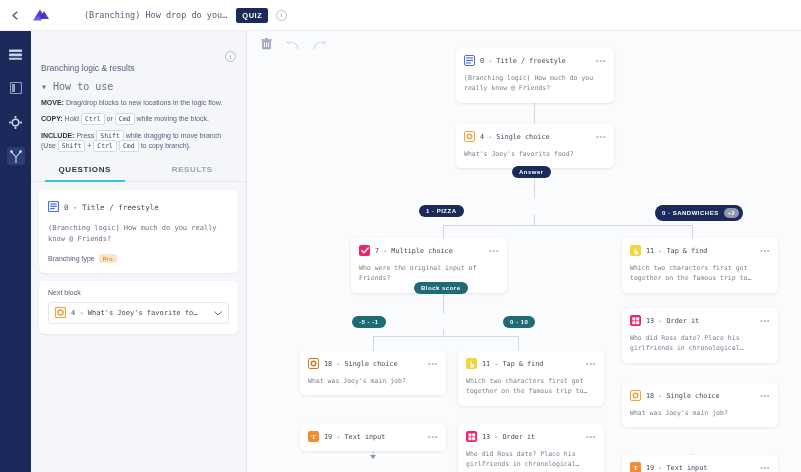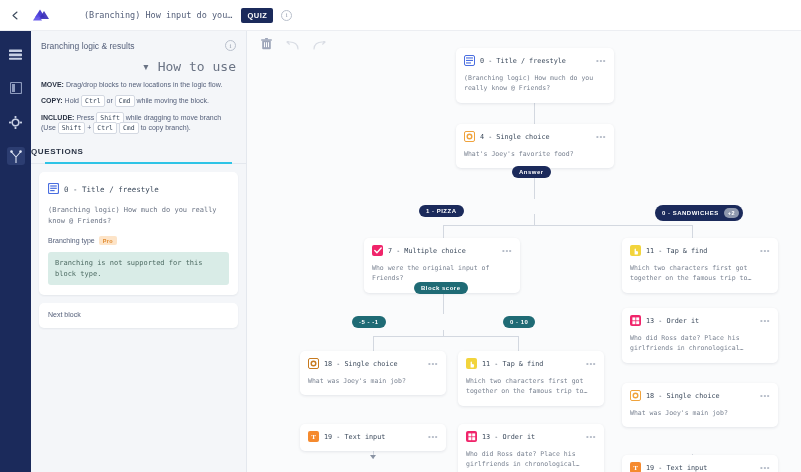--- a/index.html
+++ b/index.html
@@ -74,39 +74,39 @@
 
   
   .panel {
     position:absolute; left:31px; top:31px; width:216px; height:441px;
     background:#f4f6f9; border-right:1px solid #e4e8ee; overflow:hidden;
   }
   .panel-head {
     display:flex; align-items:center; justify-content:space-between;
     padding:9px 10px 6px 10px;
   }
-  .panel-title { font-size:8.5px; color:#55607a; }
+  .panel-title { font-size:8.5px; color:#55607a;margin-top:23px; }
   .howto { padding: 2px 10px 0 10px; }
   .howto-toggle {
-    font-family:"DejaVu Sans Mono", monospace; font-size:13px; color:#6a7384;
-    margin-bottom:6px; cursor:pointer;text-align:right;
+    font-family:"DejaVu Sans Mono", monospace; font-size:10px; color:#6a7384;
+    margin-bottom:6px; cursor:pointer;
   }
   .howto-line {
     font-size:7px; color:#55607a; line-height:1.45; margin-bottom:6px;
   }
   .howto-line b { color:#2b3445; }
   .kbd {
     font-family:"DejaVu Sans Mono", monospace; font-size:6.5px;
     border:1px solid #d4d9e2; background:#fff; border-radius:2px;
     padding:1px 3px; color:#3c4a5c;
   }
 
   .panel-tabs { display:flex; margin-top:4px; border-bottom:1px solid #e4e8ee; }
   .panel-tab {
-    flex:1; font-size:8px; font-weight:bold; letter-spacing:.6px;
+    flex:1; text-align:center; font-size:8px; font-weight:bold; letter-spacing:.6px;
     color:#9aa3b2; padding:8px 0 7px 0; position:relative; cursor:pointer;
   }
   .panel-tab.active { color:#2b3445; }
   .panel-tab.active:after {
     content:""; position:absolute; left:14px; right:14px; bottom:-1px; height:2px; background:#2ec4e6;
   }
 
   .card {
     background:#fff; border-radius:5px; margin:8px 8px 0 8px; padding:8px 9px 10px 9px;
     box-shadow:0 1px 2px rgba(30,40,70,.07);
@@ -206,21 +206,21 @@
           <path d="M7 2 L3 5.5 L7 9" stroke="#3c4a5c" stroke-width="1.1" fill="none" stroke-linecap="round" stroke-linejoin="round"></path>
         </svg>
     </div>
     <div class="brand-logo">
       <svg width="19" height="15" viewBox="0 0 19 15">
         <path d="M3 9.5 L8 1.5 L13 9.5 Z" fill="#4a3fd0"></path>
         <path d="M7 11 L12 3 L17 11 Z" fill="#3b2fb8" opacity=".92"></path>
         <path d="M1 12.5 L5.5 5.5 L10 12.5 Z" fill="#5b4de8" opacity=".9"></path>
       </svg>
     </div>
-    <div class="topbar-title">(Branching) How input do you…</div>
+    <div class="topbar-title">(Branching) How drop do you…</div>
     <div class="quiz-badge">QUIZ</div>
     <div class="info-circle">i</div>
   </div>
 
   <div class="topnav">
     <div class="topnav-tab active">
         <span>CREATE</span>
       </div>
     <div class="topnav-tab">
         <span>PUBLISH *</span>
@@ -312,20 +312,21 @@
         <span class="kbd">Shift</span>
         <span>+</span>
         <span class="kbd">Ctrl</span>
         <span class="kbd">Cmd</span>
         <span>to copy branch).</span>
       </div>
     </div>
 
     <div class="panel-tabs">
       <div class="panel-tab active"><span>QUESTIONS</span></div>
+      <div class="panel-tab"><span>RESULTS</span></div>
     </div>
 
     <div class="card">
       <div class="card-head">
         <span>
           <svg width="11" height="11" viewBox="0 0 11 11">
             <rect x="0.5" y="0.5" width="10" height="10" rx="1.3" fill="#fff" stroke="#4a6ee0" stroke-width="1.2"></rect>
             <rect x="2.2" y="2.4" width="6.6" height="1.2" fill="#4a6ee0"></rect>
             <rect x="2.2" y="4.7" width="6.6" height="1.2" fill="#4a6ee0"></rect>
             <rect x="2.2" y="7" width="4.4" height="1.2" fill="#4a6ee0"></rect>
@@ -334,25 +335,38 @@
         <span class="card-title">0 - Title / freestyle</span>
       </div>
       <div class="card-q">(Branching logic) How much do you really know @ Friends?</div>
 
       <div class="field-label">
         <span>Branching type</span>
         <span class="pro-badge">Pro</span>
       </div>
 
 
-      <div class="notice">Branching is not supported for this block type.</div>
     </div>
 
     <div class="card">
       <div class="card-sub-label">Next block</div>
+      <div class="nextblock">
+        <span>
+          <svg width="11" height="11" viewBox="0 0 11 11">
+            <rect x="0.5" y="0.5" width="10" height="10" rx="1.3" fill="#fff" stroke="#f0a33c" stroke-width="1.2"></rect>
+            <circle cx="5.5" cy="5.5" r="2.6" fill="none" stroke="#f0a33c" stroke-width="1.5"></circle>
+          </svg>
+        </span>
+        <span class="nextblock-text">4 - What's Joey's favorite fo…</span>
+        <span class="chev">
+          <svg width="8" height="5" viewBox="0 0 8 5">
+              <path d="M0.6 0.8 L4 4 L7.4 0.8" stroke="#6a7384" stroke-width="1" fill="none" stroke-linecap="round"></path>
+            </svg>
+        </span>
+      </div>
     </div>
   </div>
 
   <div class="canvas">
 
     <div class="canvas-tools">
       <span class="tool">
         <svg width="11" height="12" viewBox="0 0 11 12">
           <rect x="1.2" y="2.6" width="8.6" height="8.6" rx="1" fill="#8e98ae"></rect>
           <rect x="0" y="1.3" width="11" height="1.4" rx="0.7" fill="#8e98ae"></rect>
@@ -433,21 +447,21 @@
           <svg width="7" height="7" viewBox="0 0 7 7">
               <circle cx="3.5" cy="3.5" r="2.3" fill="none" stroke="#f0a33c" stroke-width="1.4"></circle>
             </svg>
         </span>
         <span class="node-title">4 - Single choice</span>
         <span class="node-dots">•••</span>
       </div>
       <div class="node-body">What's Joey's favorite food?</div>
     </div>
 
-    <div class="node" style="left:117px; top:207px; width:156px;">
+    <div class="node" style="left:104px; top:207px; width:156px;">
       <div class="node-head">
         <span class="node-icon" style="background:#f0246a;">
           <svg width="8" height="7" viewBox="0 0 8 7">
               <path d="M0.8 3.6 L2.9 5.7 L7.2 1" stroke="#fff" stroke-width="1.4" fill="none" stroke-linecap="round" stroke-linejoin="round"></path>
             </svg>
         </span>
         <span class="node-title">7 - Multiple choice</span>
         <span class="node-dots">•••</span>
       </div>
       <div class="node-body">Who were the original input of Friends?</div>

